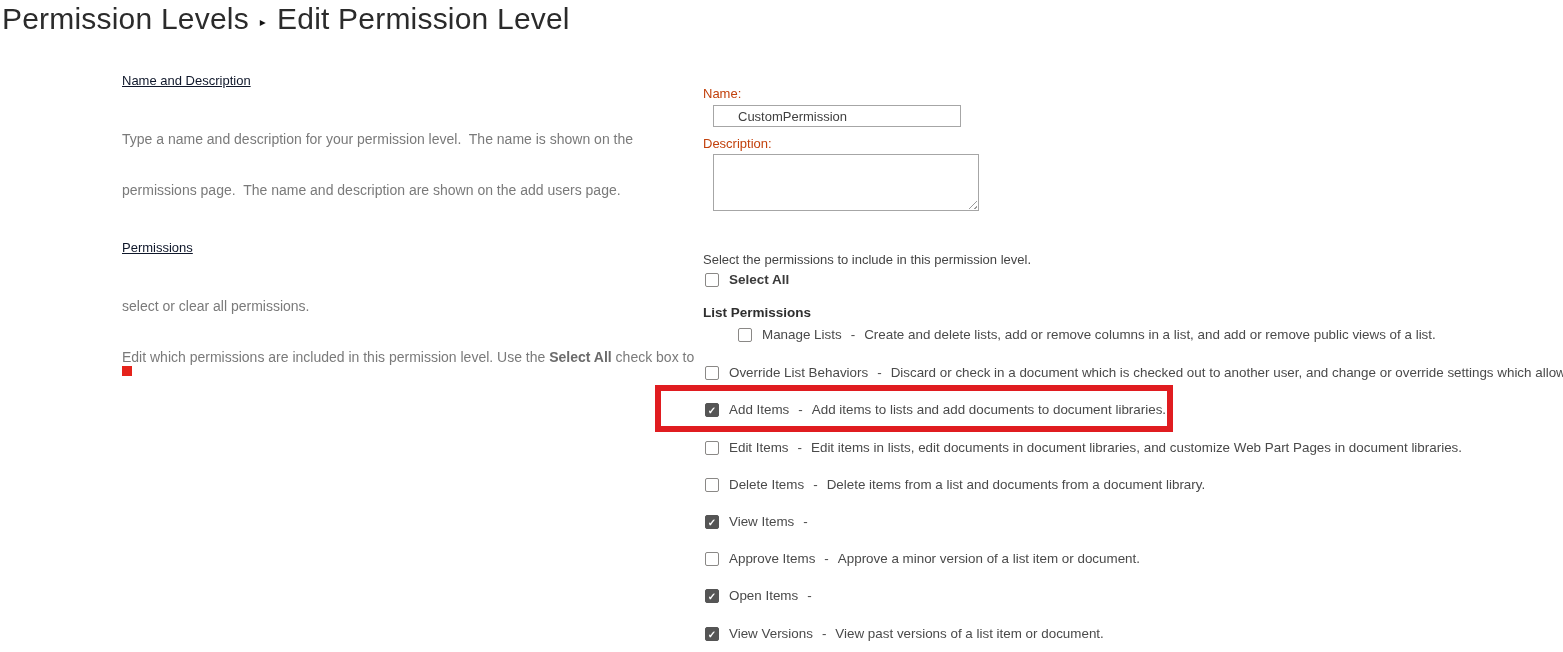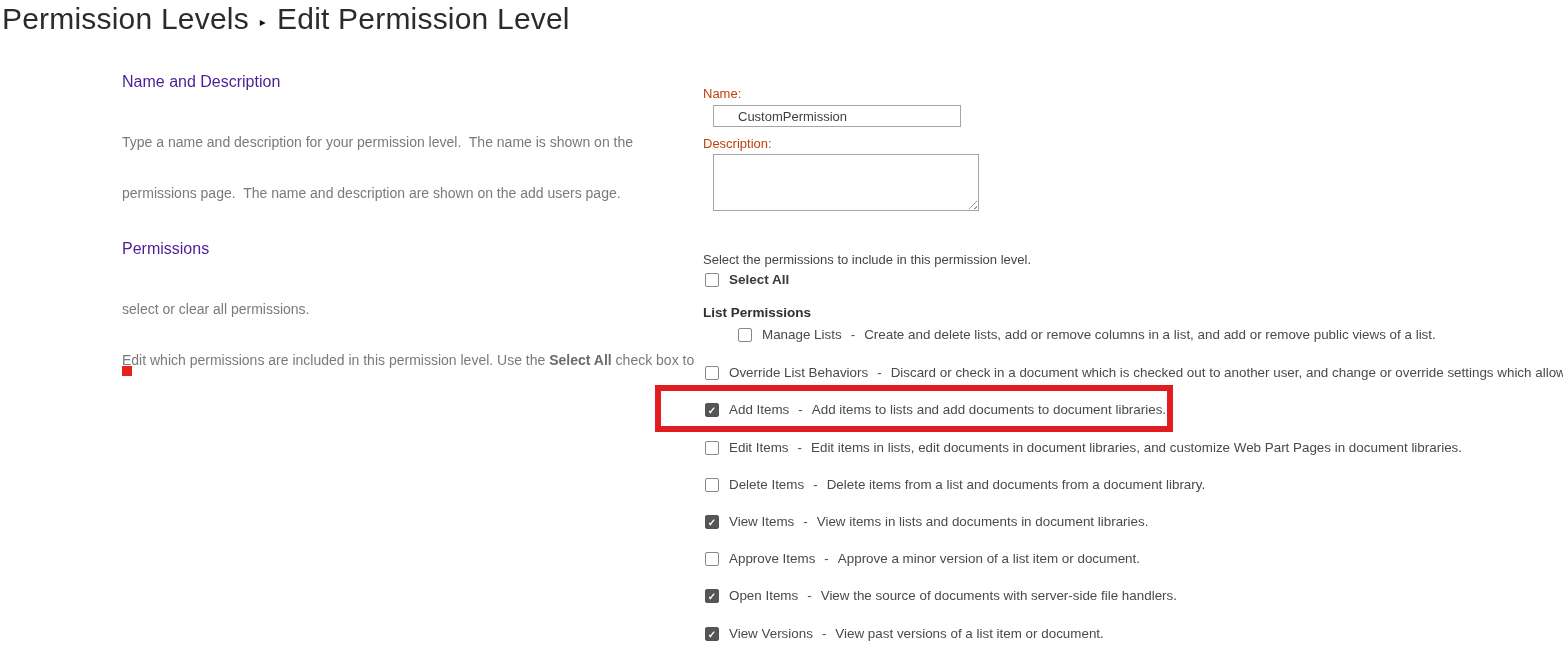--- a/index.html
+++ b/index.html
@@ -7,21 +7,21 @@
     font-family:"Liberation Sans", sans-serif; }
   .abs { position:absolute; }
 
   
   .page-title { left:2px; top:2px; font-size:30px; font-weight:300; color:#2b2b2b;
     letter-spacing:0.2px; white-space:nowrap; }
   .title-sep { display:inline-block; font-size:12px; color:#111; margin:0 11px;
     vertical-align:3px; }
 
   
-  .sec-heading { font-size:16px; color:#4c1d95; font-weight:400; }
+  .sec-heading { font-size:13px; color:#0f172a; font-weight:400;text-decoration:underline; }
   .sec-desc { margin-top:9px; font-size:14px; color:#7a7a7a; line-height:17px;
     white-space:pre; }
   .sec-desc b { font-weight:700; color:#6b6b6b; }
 
   
   .field-label { font-size:13px; color:#c2410c; }
   .text-input { position:absolute; left:713px; top:105px; width:248px; height:22px;
     border:1px solid #a6a6a6; font-family:"Liberation Sans",sans-serif;
     font-size:13px; color:#3f3f3f; padding:1px 24px; background:#fff; }
   .textarea-wrap { position:absolute; left:713px; top:154px; width:266px; height:57px; }
@@ -126,35 +126,33 @@
   <span class="cb"></span>
   <span>Delete Items</span>
   <span class="perm-sep">-</span>
   <span>Delete items from a list and documents from a document library.</span>
 </div>
 
 <div class="abs perm-row" style="left:705px; top:514px;">
   <span class="cb checked">✓</span>
   <span>View Items</span>
   <span class="perm-sep">-</span>
-  <span>View items in lists and documents in document libraries.</span>
 </div>
 
 <div class="abs perm-row" style="left:705px; top:551px;justify-content:flex-end;">
   <span class="cb"></span>
   <span>Approve Items</span>
   <span class="perm-sep">-</span>
   <span>Approve a minor version of a list item or document.</span>
 </div>
 
 <div class="abs perm-row" style="left:705px; top:588px;">
   <span class="cb checked">✓</span>
   <span>Open Items</span>
   <span class="perm-sep">-</span>
-  <span>View the source of documents with server-side file handlers.</span>
 </div>
 
 <div class="abs perm-row" style="left:705px; top:626px;">
   <span class="cb checked">✓</span>
   <span>View Versions</span>
   <span class="perm-sep">-</span>
   <span>View past versions of a list item or document.</span>
 </div>
 
 <div class="abs red-annotation-box"></div>

